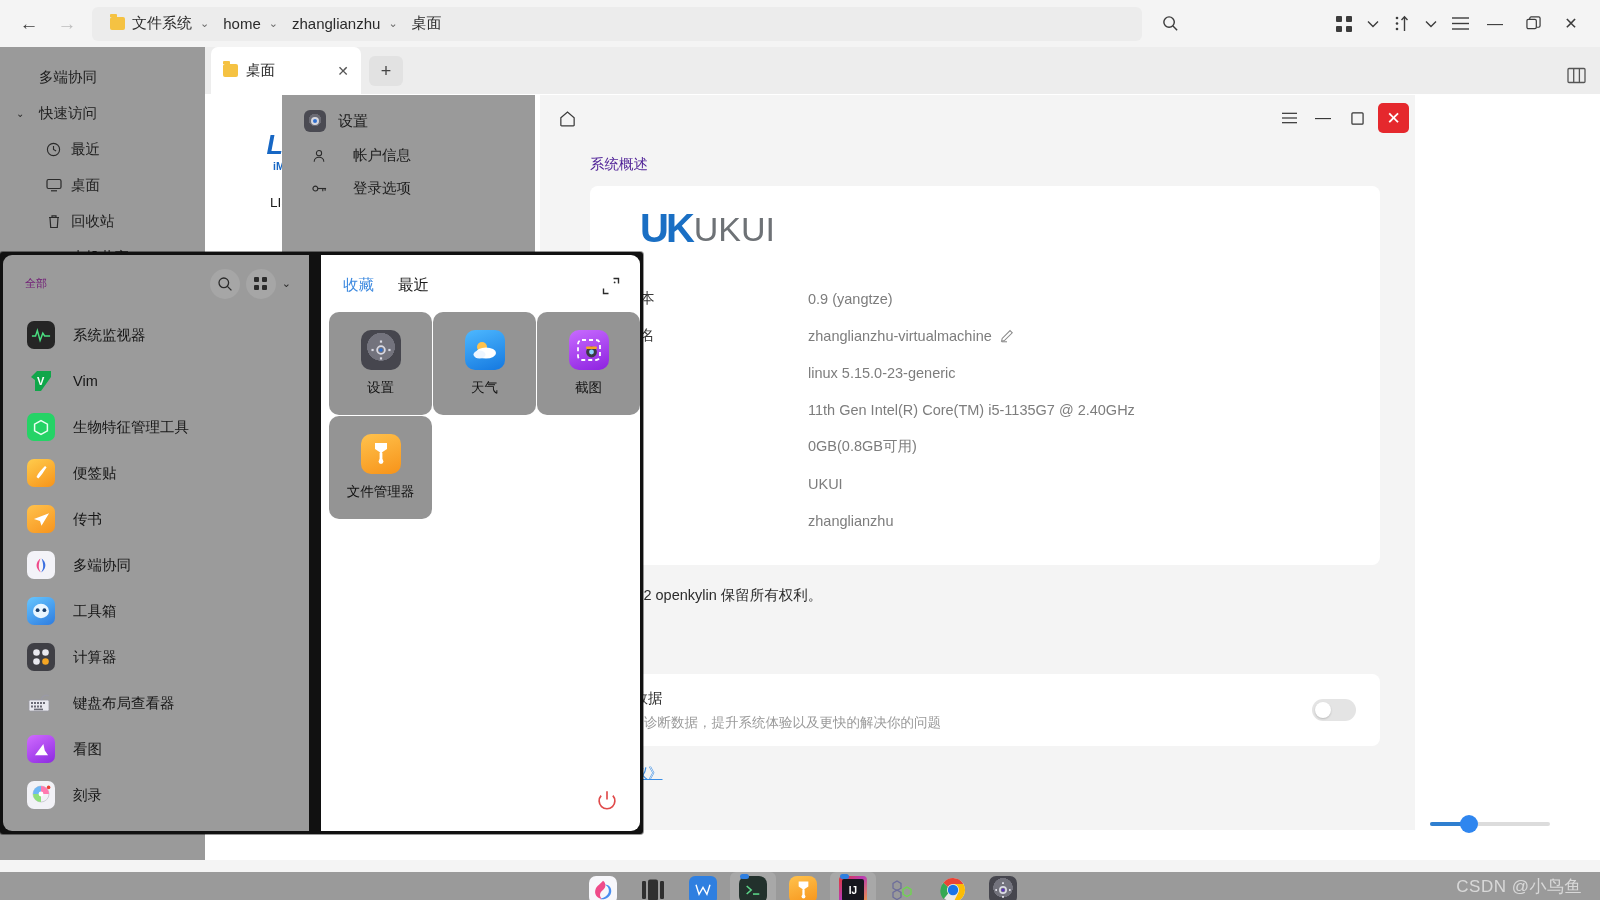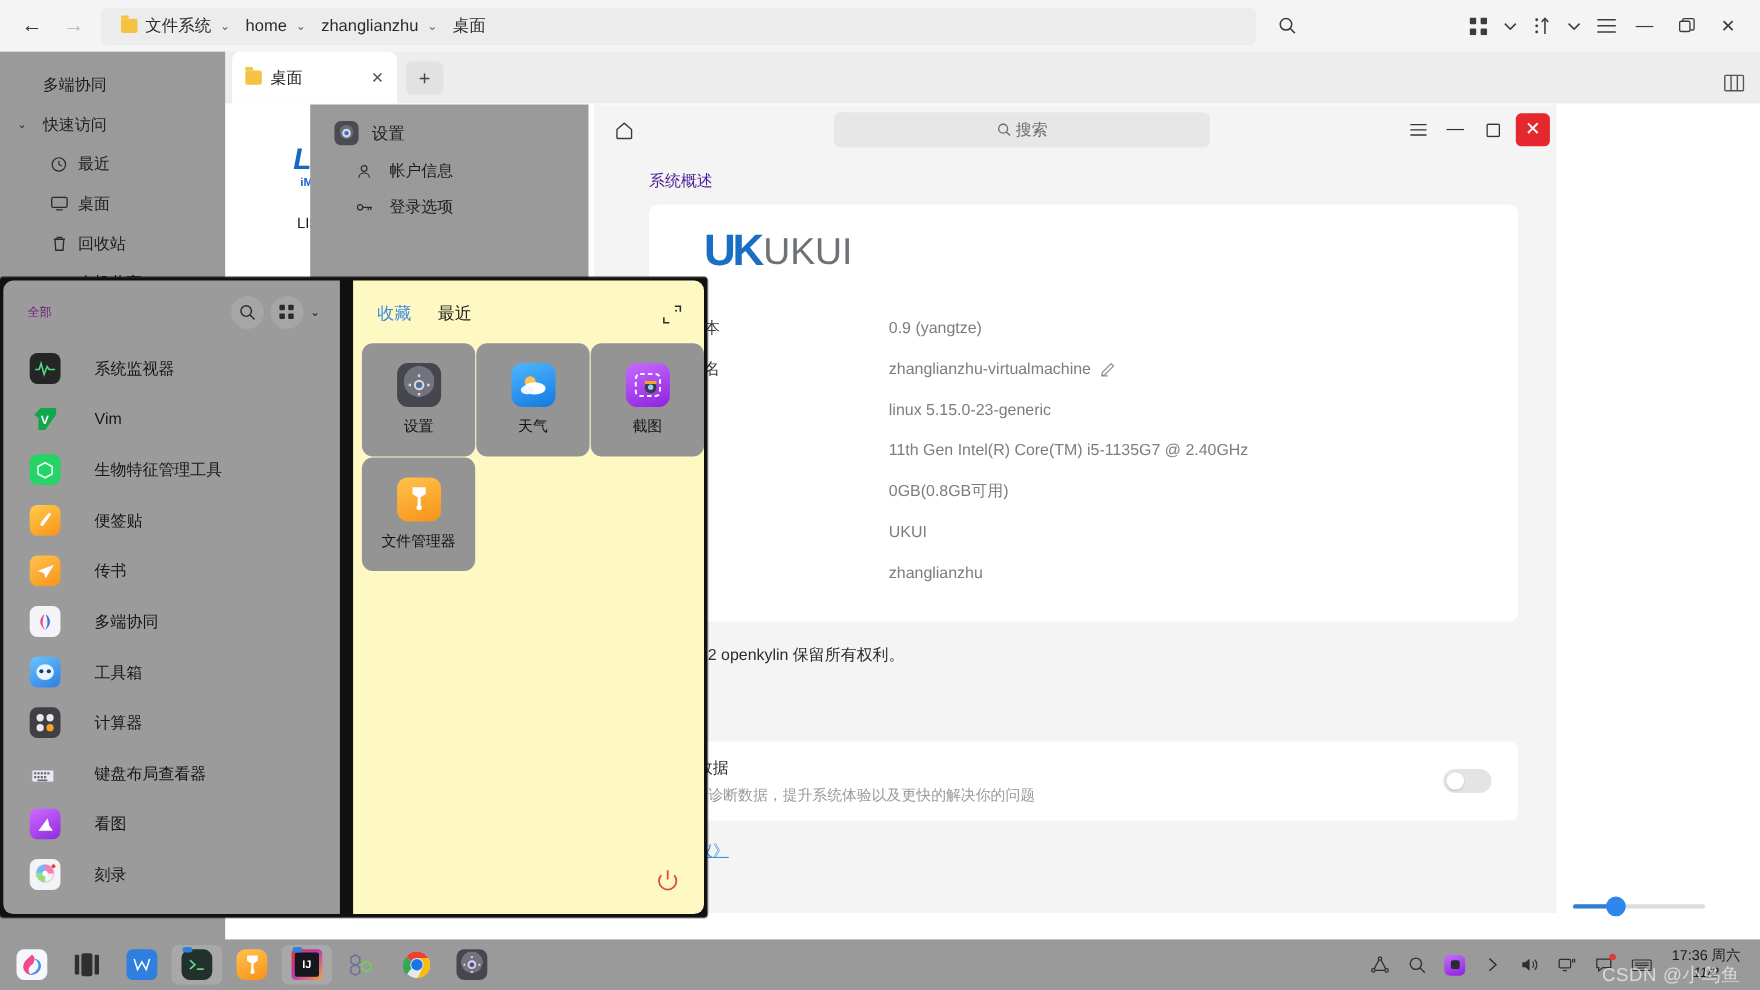--- a/index.html
+++ b/index.html
@@ -110,55 +110,55 @@
   }
   .cc-nav-head { display:flex; align-items:center; gap:12px; padding:15px 0 0 22px; }
   .gear-ico {
     width:22px; height:22px; border-radius:6px;
     background:radial-gradient(circle at 50% 45%, #6b6b74 0 38%, #4a4a52 39% 100%);
     display:flex; align-items:center; justify-content:center;
   }
   .gear-ico i { width:8px; height:8px; border-radius:50%; background:#2f6fd0; border:2px solid #d7d7de; display:block; }
   .cc-nav-title { font-size:15px; color:#1b1b1b; }
   .cc-nav-group { font-size:14px; color:#7c7c7c; padding:23px 0 0 30px; }
-  .cc-nav-item { display:flex; align-items:center; gap:14px; padding:14px 0 0 42px; font-size:14.5px; color:#1d1d1d; }
+  .cc-nav-item { display:flex; align-items:center; gap:25px; padding:14px 0 0 30px; font-size:14.5px; color:#1d1d1d; }
   .cc-nav-item .ni { width:16px; text-align:center; font-size:14px; color:#2a2a2a; }
 
   
   .startmenu {
     position:absolute; left:0px; top:252px; width:643px; height:582px;
     background:#111; border-radius:3px; padding:3px;
     display:flex; box-shadow:0 0 0 1px rgba(0,0,0,.4);
   }
   .sm-left { width:307px; background:#9b9b9b; border-radius:9px 0 0 9px; overflow:hidden; }
   .sm-left-head { height:57px; display:flex; align-items:center; padding:0 18px 0 22px; }
   .sm-all { font-size:11px; color:#701a75; }
   .sm-head-btns { margin-left:auto; display:flex; align-items:center; gap:6px; }
   .rbtn { width:30px; height:30px; border-radius:50%; background:#a6a6a6; display:flex; align-items:center; justify-content:center; color:#2b2b2b; }
   .grid4 { display:grid; grid-template-columns:repeat(2,5px); grid-template-rows:repeat(2,5px); gap:3px; }
   .grid4 span { display:block; width:5px; height:5px; background:#2b2b2b; border-radius:1px; }
   .sm-caret { font-size:11px; color:#2b2b2b; }
   .app-list { height:522px; overflow:hidden; }
-  .app-row { height:46px; display:flex; align-items:center; gap:31px; padding-left:24px; }
+  .app-row { height:46px; display:flex; align-items:center; gap:18px; padding-left:24px; }
   .app-ico { width:28px; height:28px; border-radius:7px; display:flex; align-items:center; justify-content:center; font-size:14px; color:#fff; flex:0 0 auto; overflow:hidden; position:relative; }
   .app-name { font-size:14.5px; color:#161616; }
 
-  .sm-right { flex:1; background:#fef9c3; border-radius:0 9px 9px 0; position:relative;margin-left:12px; }
+  .sm-right { flex:1; background:#ffffff; border-radius:0 9px 9px 0; position:relative;margin-left:12px; }
   .sm-tabs { display:flex; align-items:center; gap:24px; padding:20px 0 0 22px; }
   .sm-tab { font-size:15.5px; color:#1b1b1b; }
   .sm-tab.active { color:#3f8be0; }
   .sm-expand { position:absolute; right:20px; top:22px; color:#2b2b2b; }
   .fav-grid { display:grid; grid-template-columns:repeat(3,103px); gap:1px; padding:16px 0 0 8px; }
   .fav-cell { width:103px; height:103px; background:#949494; border-radius:10px; display:flex; flex-direction:column; align-items:center; justify-content:center; gap:9px; }
   .fav-ico { width:40px; height:40px; border-radius:10px; display:flex; align-items:center; justify-content:center; }
   .fav-label { font-size:13.5px; color:#121212; }
   .power { position:absolute; right:22px; bottom:20px; color:#e04a4a; font-size:21px; }
 
   
-  .taskbar { position:absolute; left:0; bottom:0; width:1600px; height:46px; background:#9a9a9a; display:flex; align-items:center; }
+  .taskbar { position:absolute; left:0; bottom:0; width:1600px; height:28px; background:#9a9a9a; display:flex; align-items:center;flex-direction:column; }
   .tb-left { display:flex; align-items:center; gap:4px; padding-left:6px; }
   .tb-app { width:46px; height:36px; border-radius:6px; display:flex; align-items:center; justify-content:center; position:relative; }
   .tb-app.active { background:#a8a8a8; }
   .tb-app .dot { position:absolute; top:2px; left:10px; width:9px; height:5px; background:#2f7fe0; border-radius:3px; }
   .ti { width:28px; height:28px; border-radius:7px; display:flex; align-items:center; justify-content:center; font-size:13px; color:#fff; }
   .tb-right { margin-left:auto; display:flex; align-items:center; gap:4px; padding-right:10px; }
   .tray { width:30px; height:30px; display:flex; align-items:center; justify-content:center; color:#2e2e2e; font-size:15px; position:relative; }
   .tray .red { position:absolute; top:5px; right:5px; width:6px; height:6px; border-radius:50%; background:#e03b3b; }
   .clock { text-align:center; font-size:13px; color:#1c1c1c; line-height:1.25; padding:0 8px; position:relative; }
   .clock .l2 { font-size:12.5px;font-style:italic; }
@@ -325,27 +325,20 @@
       </div>
     </div>
   </div>
 
   <div class="cc-window">
     <div class="cc-header">
       <div class="cc-home">
         <svg width="19" height="19" viewBox="0 0 20 20" fill="none" stroke="#3a3a3a" stroke-width="1.3">
           <path d="M3 9.2 10 3.2l7 6V17a.8.8 0 0 1-.8.8H3.8A.8.8 0 0 1 3 17z"></path>
         </svg>
-      </div>
-      <div class="cc-search">
-        <svg width="14" height="14" viewBox="0 0 16 16" fill="none" stroke="#6d6d6d" stroke-width="1.4">
-            <circle cx="6.8" cy="6.8" r="4.6"></circle>
-            <line x1="10.2" y1="10.2" x2="14" y2="14"></line>
-          </svg>
-        <span>搜索</span>
       </div>
       <div class="cc-wins">
         <div class="cc-wb">
           <svg width="15" height="12" viewBox="0 0 16 12" stroke="#333" stroke-width="1.3">
               <line x1="0" y1="1" x2="16" y2="1"></line>
               <line x1="0" y1="6" x2="16" y2="6"></line>
               <line x1="0" y1="11" x2="16" y2="11"></line>
             </svg>
         </div>
         <div class="cc-wb">—</div>

